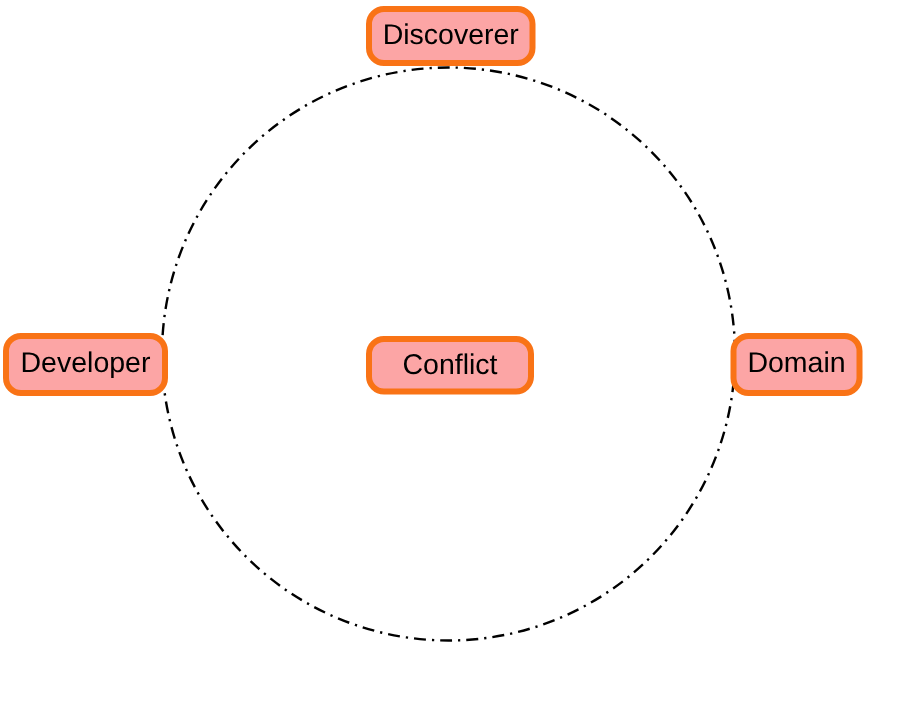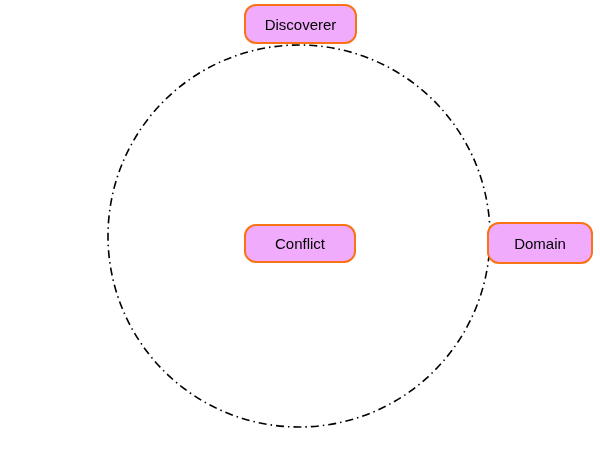--- a/index.html
+++ b/index.html
@@ -18,49 +18,52 @@
   .circle-svg {
     position: absolute;
     left: 0;
     top: 0;
     width: 600px;
     height: 474px;
   }
   .node {
     position: absolute;
     box-sizing: border-box;
-    background: #f0abfc;
-    border: 2px solid #f97316;
+    background: #fca5a5;
+    border: 4px solid #f97316;
     border-radius: 12px;
     display: flex;
     align-items: center;
     justify-content: center;
-    font-size: 15px;
+    font-size: 19px;
     color: #000000;
     white-space: nowrap;
   }
   .node-top    { left: 244px; top: 4px;   width: 113px; height: 40px; }
   .node-left   { left: 2px;   top: 222px; width: 110px; height: 42px; }
   .node-center { left: 244px; top: 224px; width: 112px; height: 39px; text-align: center; }
-  .node-right  { left: 487px; top: 222px; width: 106px; height: 42px; }
+  .node-right  { left: 487px; top: 222px; width: 88px; height: 42px; }
   .node-bottom { left: 243px; top: 428px; width: 114px; height: 42px; }
 </style>
 </head>
 <body>
 
 <div class="canvas">
 
   <svg class="circle-svg" width="600" height="474" viewBox="0 0 600 474" xmlns="http://www.w3.org/2000/svg">
     <circle cx="299" cy="236" r="191" fill="none" stroke="#000000" stroke-width="1.6" stroke-dasharray="8 4 1.5 4"></circle>
   </svg>
 
   <div class="node node-top">
     <span>Discoverer</span>
   </div>
 
+  <div class="node node-left">
+    <span>Developer</span>
+  </div>
 
   <div class="node node-center">
     <span>Conflict</span>
   </div>
 
   <div class="node node-right">
     <span>Domain</span>
   </div>
 
 

